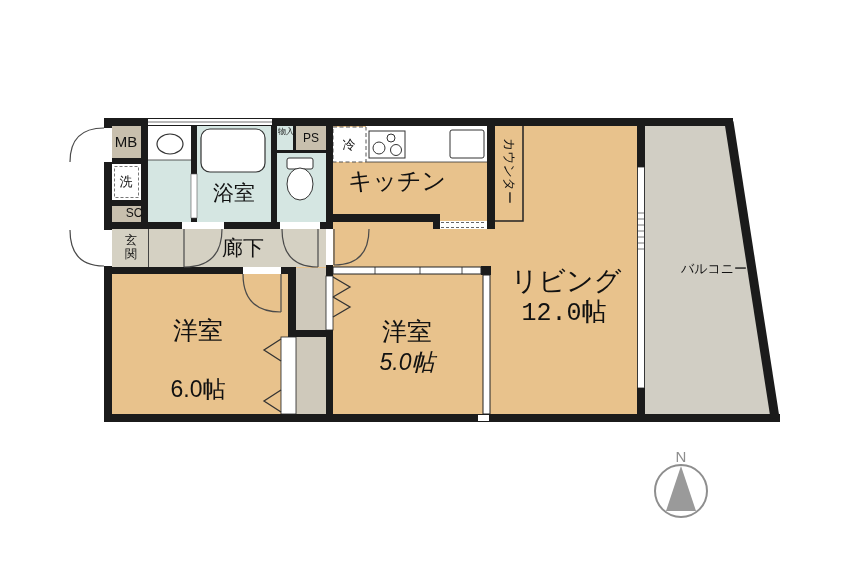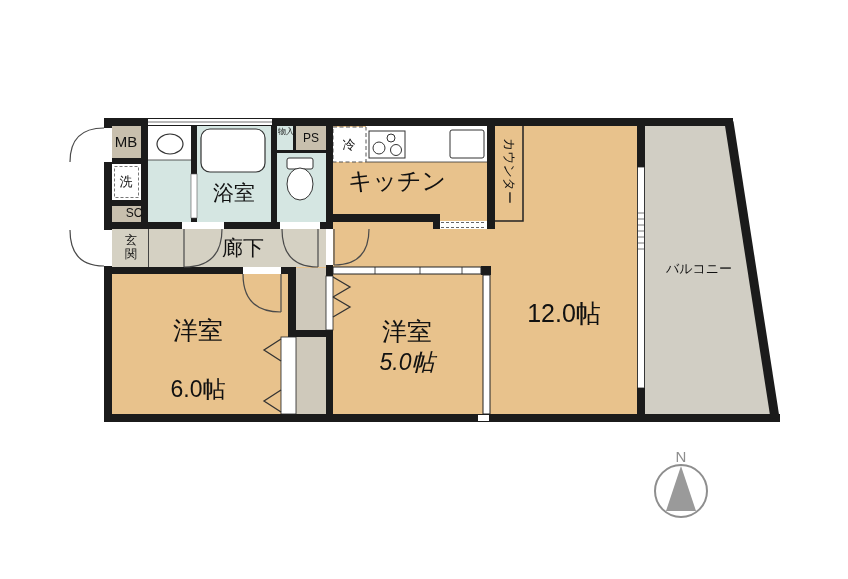--- a/index.html
+++ b/index.html
@@ -150,20 +150,21 @@
   <div class="lbl f13" style="left:126px;top:181px;">洗</div>
   <div class="lbl f12" style="left:134px;top:213px;">SC</div>
   <div class="lbl vert f12" style="left:130px;top:248px;text-align:right;">玄関</div>
   <div class="lbl f21" style="left:234px;top:192px;">浴室</div>
   <div class="lbl f8" style="left:286px;top:132px;text-align:right;">物入</div>
   <div class="lbl f12" style="left:311px;top:138px;">PS</div>
   <div class="lbl f13" style="left:349px;top:144px;">冷</div>
   <div class="lbl f20" style="left:397px;top:181px;">キッチン</div>
   <div class="lbl rot f13" style="left:509px;top:171px;">カウンター</div>
   <div class="lbl f21" style="left:243px;top:247px;">廊下</div>
-  <div class="lbl f25" style="left:564px;top:313px;">12.0帖</div>
-  <div class="lbl f13" style="left:699px;top:268px;">バルコニー</div>
+  <div class="lbl f27" style="left:566px;top:281px;">リビング</div>
+  <div class="lbl f25" style="left:564px;top:313px;font-family:Liberation Mono, monospace;">12.0帖</div>
+  <div class="lbl f13" style="left:714px;top:268px;">バルコニー</div>
   <div class="lbl f25" style="left:198px;top:330px;">洋室</div>
   <div class="lbl f23" style="left:198px;top:361px;margin-top:28px;">6.0帖</div>
   <div class="lbl f25" style="left:407px;top:331px;">洋室</div>
   <div class="lbl f23" style="left:407px;top:362px;font-style:italic;">5.0帖</div>
   <div class="lbl gray f15" style="left:681px;top:456px;">N</div>
 </div>
 
 </body></html>

